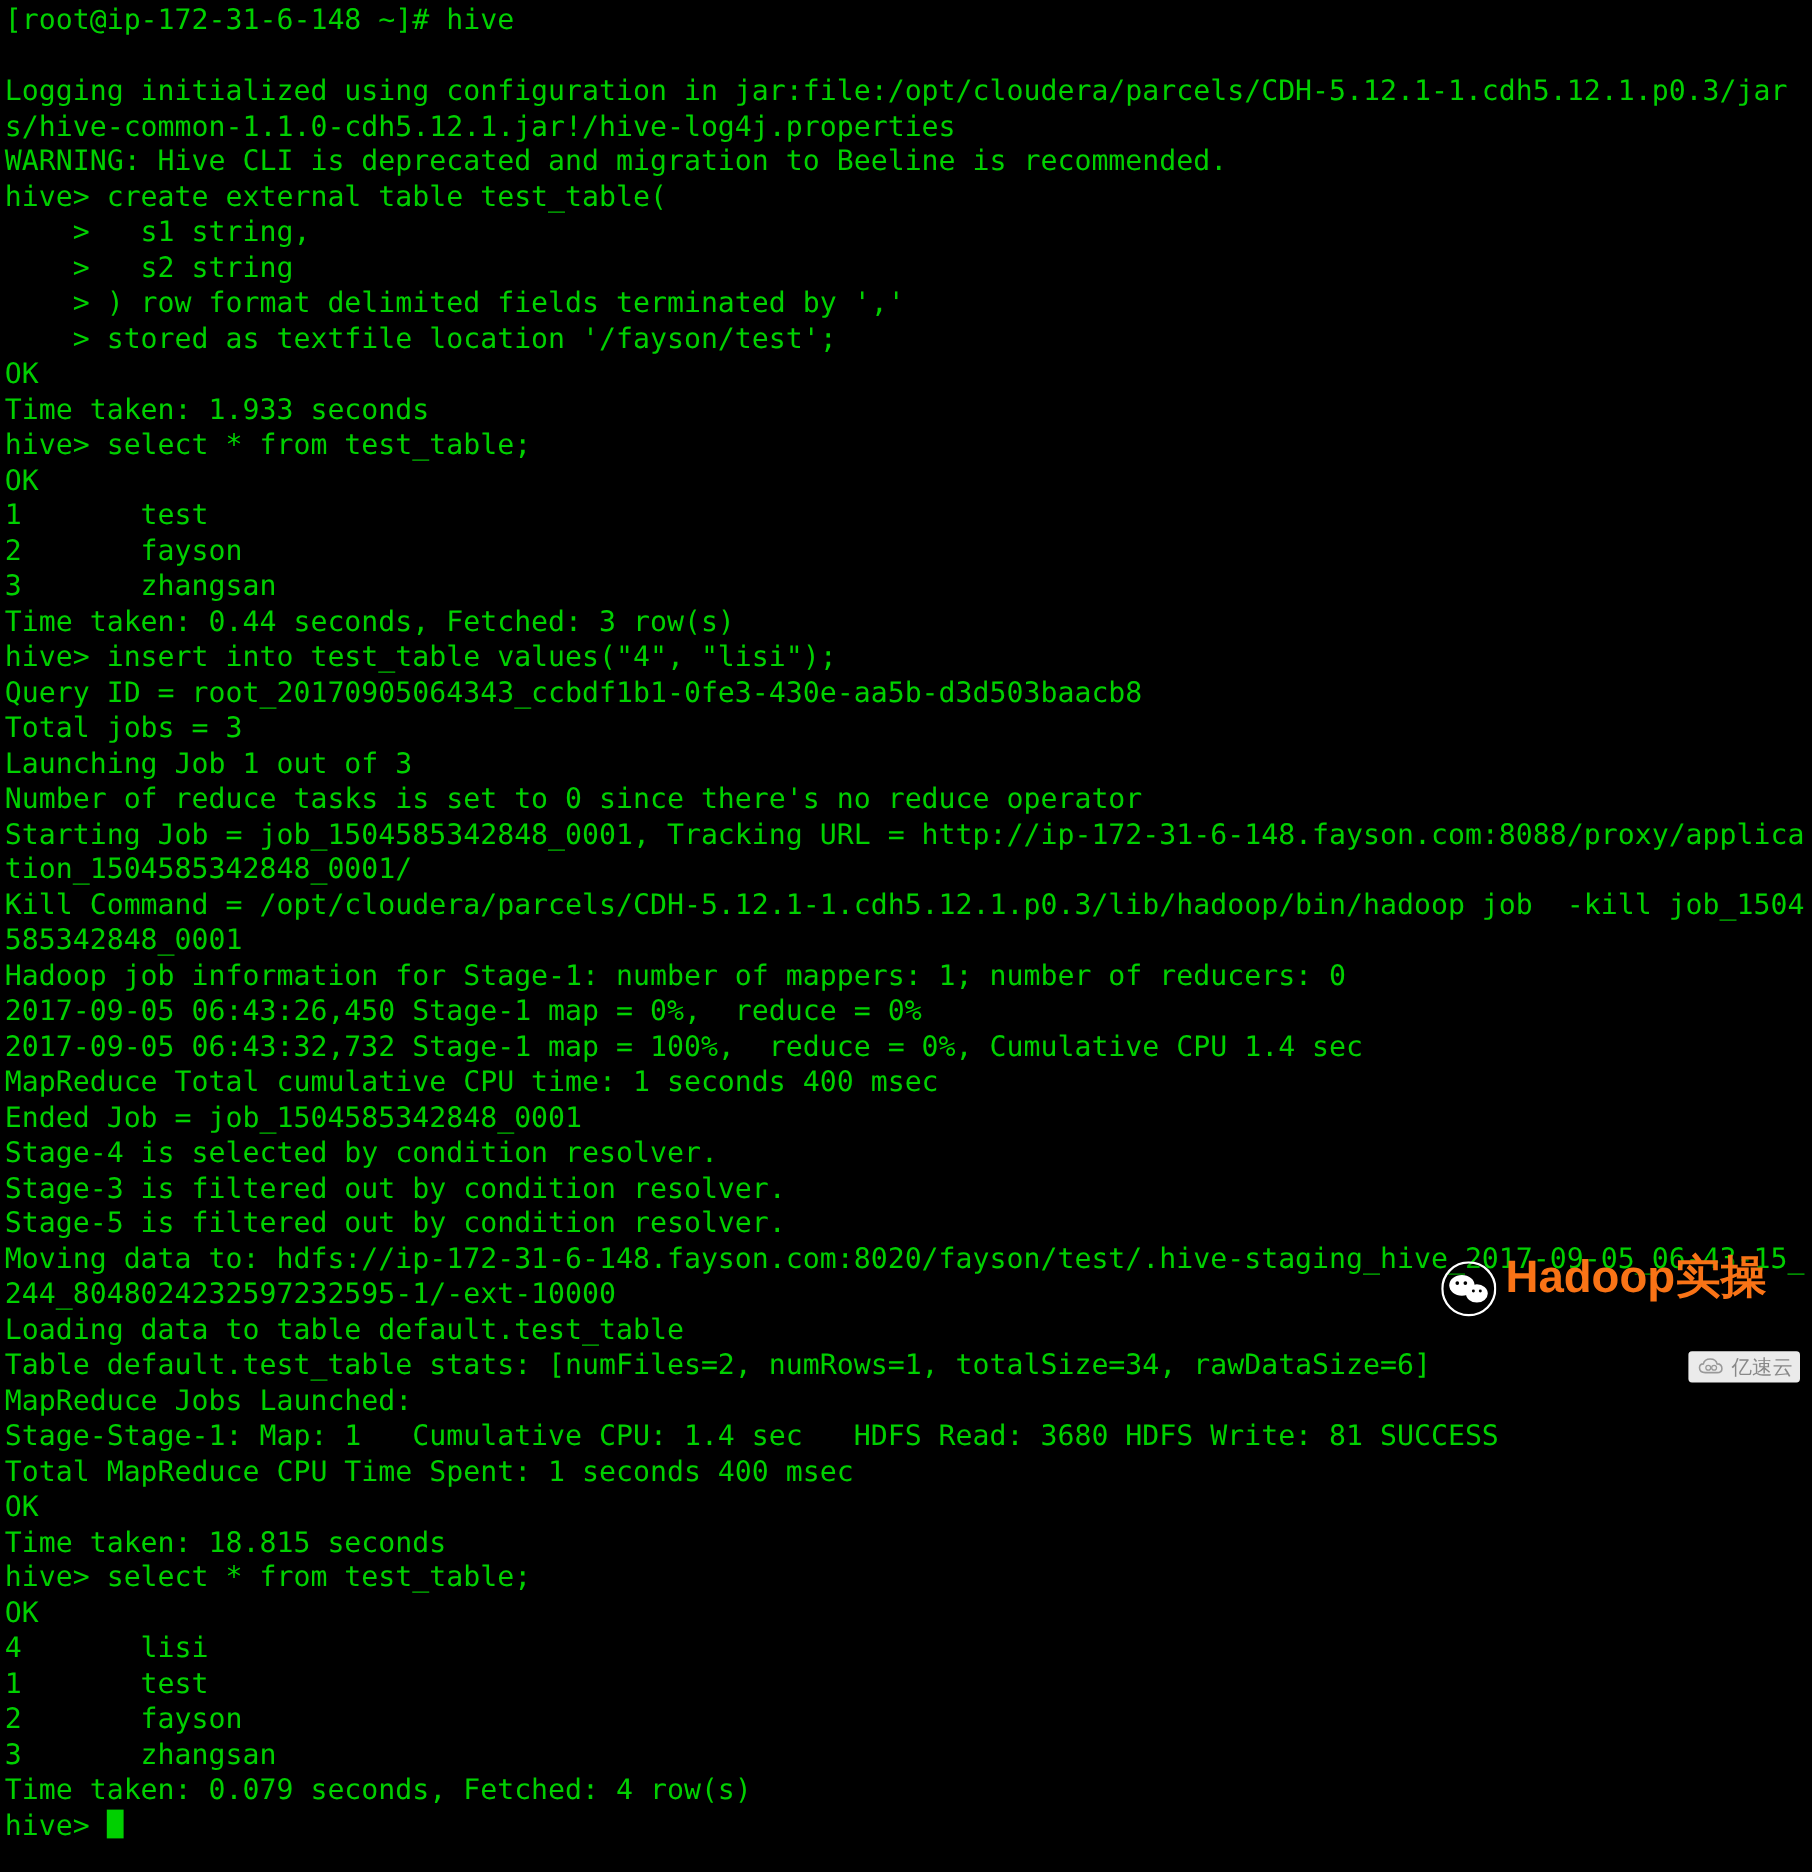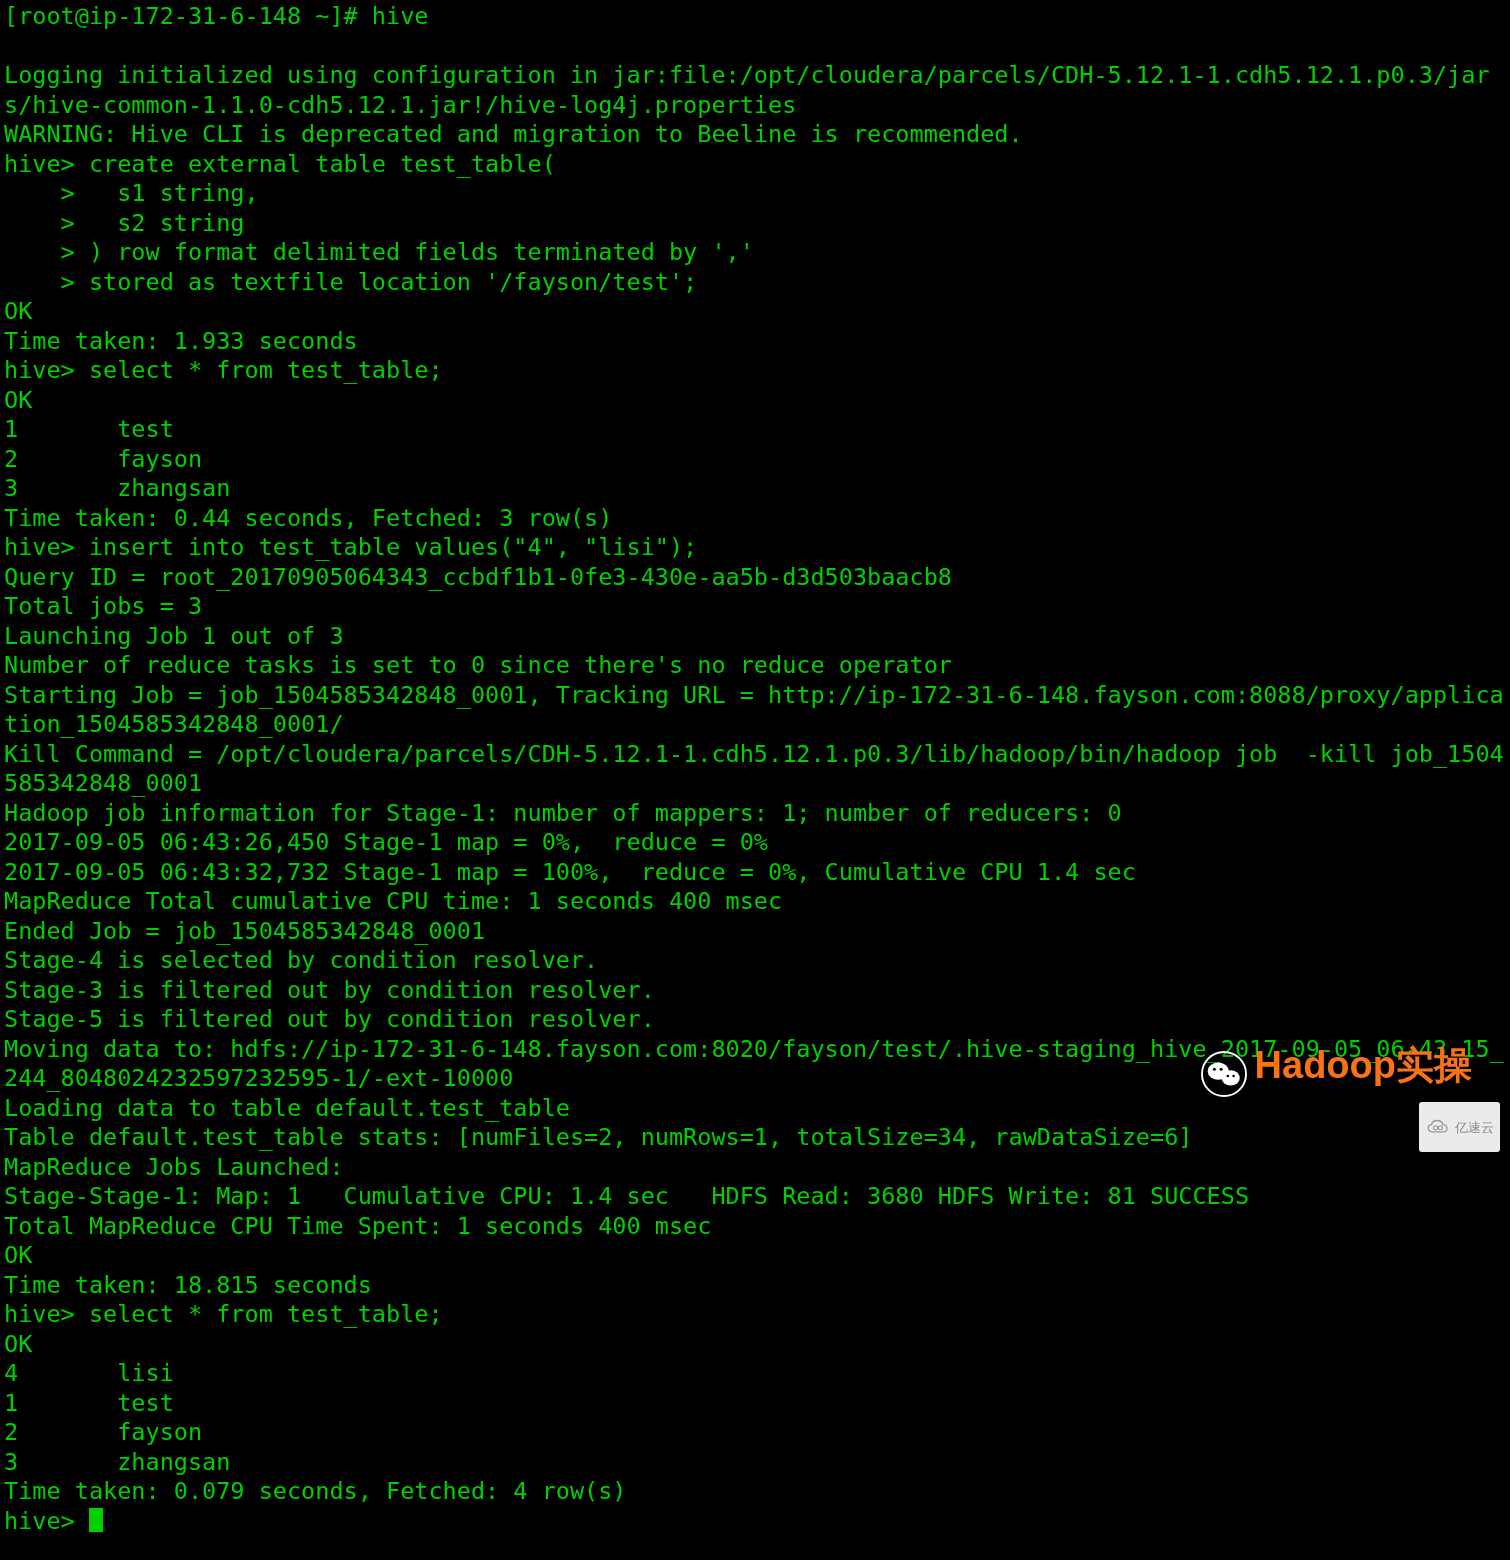--- a/index.html
+++ b/index.html
@@ -48,22 +48,22 @@
   .wm2 {
     position: absolute;
     bottom: 8px;
     right: 10px;
     display: flex;
     align-items: center;
     gap: 4px;
     background: rgba(255,255,255,0.92);
     color: #888;
     font-family: "Microsoft YaHei", "PingFang SC", sans-serif;
-    font-size: 13px;
-    padding: 14px 6px;
+    font-size: 17px;
+    padding: 2px 6px;
     border-radius: 3px;
     line-height: 1;
   }
   .wm2 svg { width: 26px; height: 22px; }
 </style>
 </head>
 <body>
 
 <div class="terminal"><span>[root@ip-172-31-6-148 ~]# hive</span>
 

